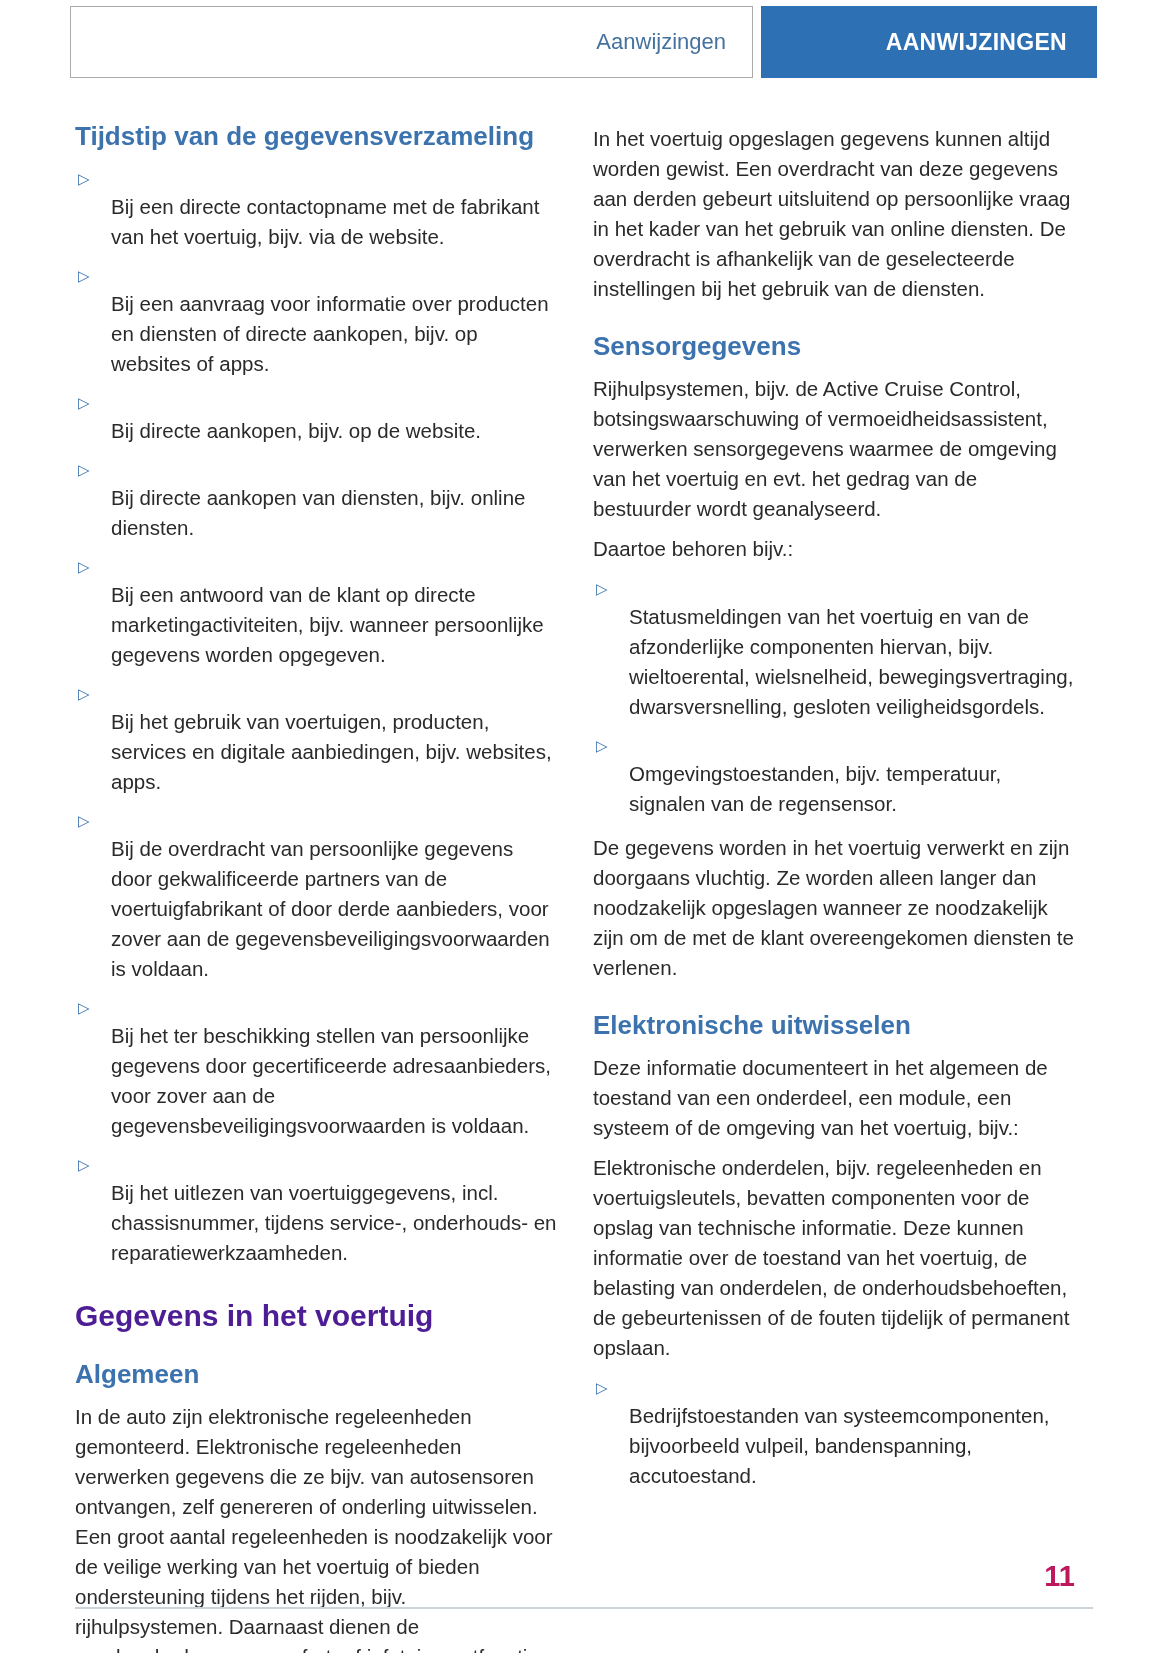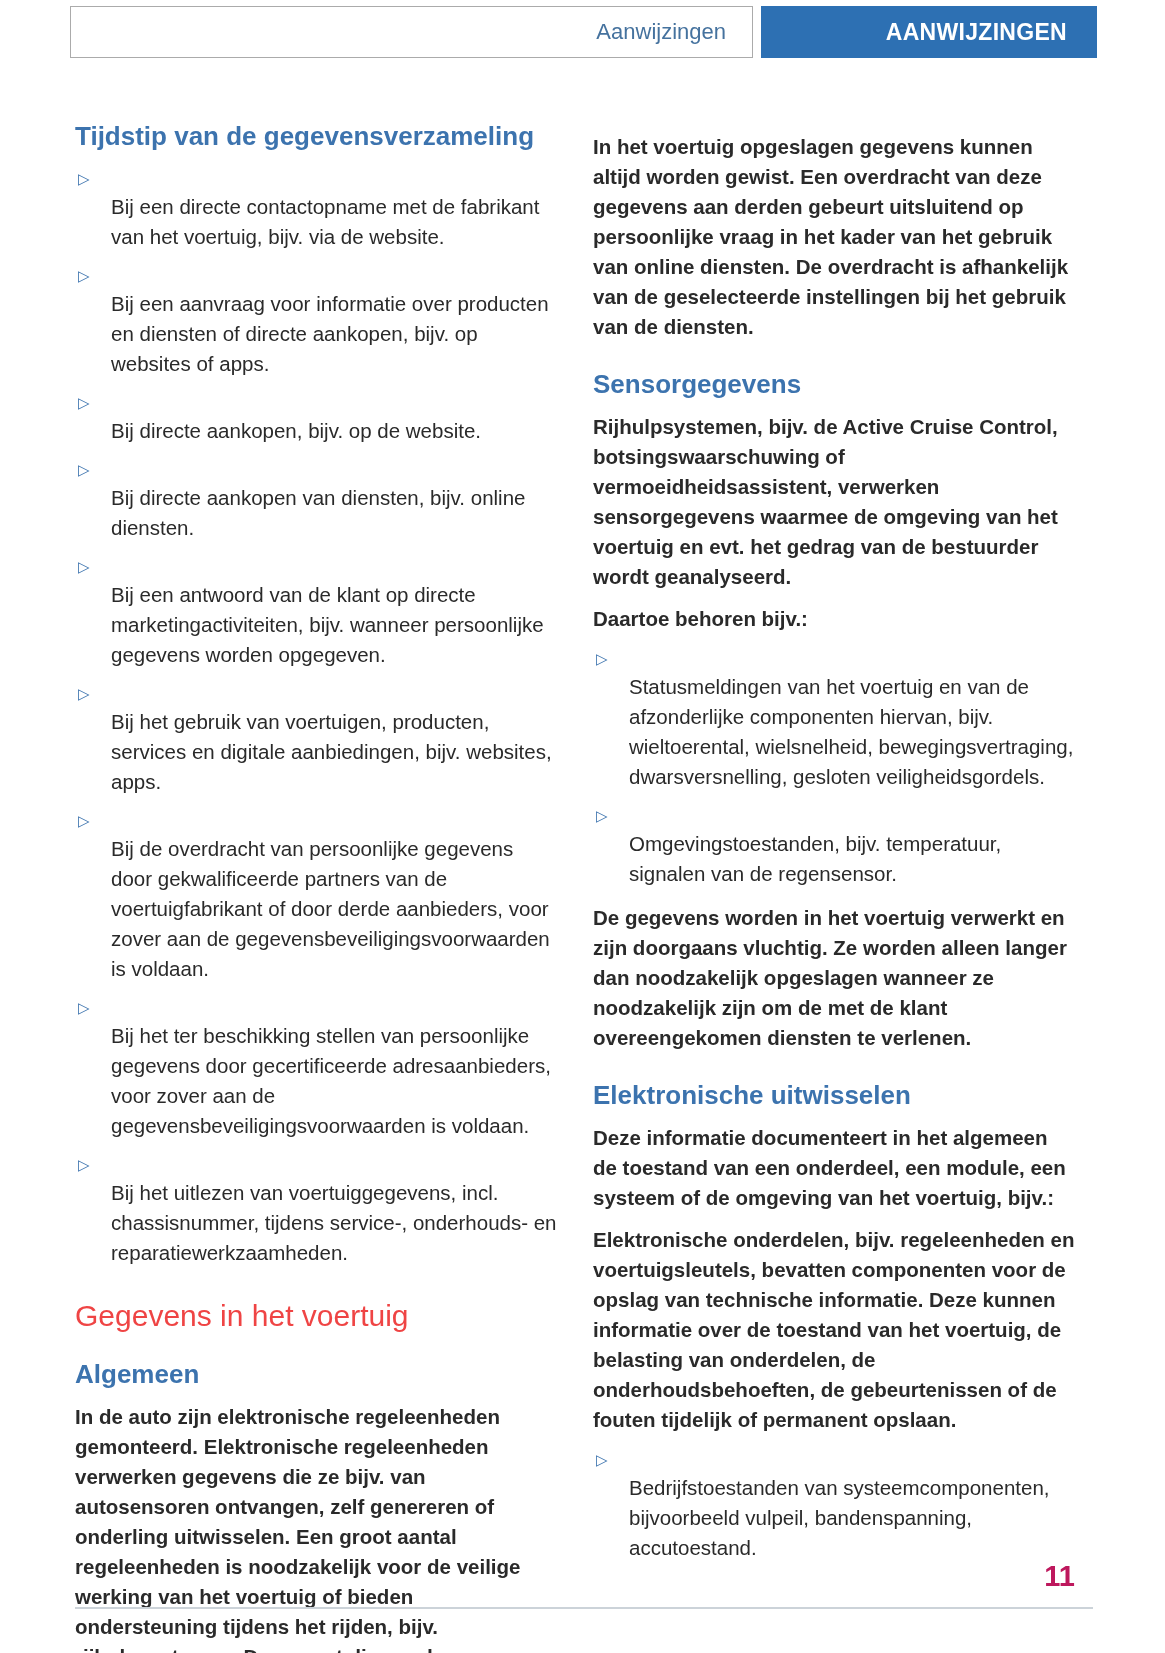--- a/index.html
+++ b/index.html
@@ -10,21 +10,21 @@
     position: relative;
     font-family: "Liberation Sans", sans-serif;
     color: #2a2a2a;
     overflow: hidden;
   }
 
   
   .page-header {
     position: absolute;
     top: 6px; left: 70px; right: 68px;
-    height: 52px;
+    height: 72px;
     display: flex;
   }
   .breadcrumb-box {
     flex: 1;
     border: 1px solid #ababab;
     display: flex;
     align-items: center;
     justify-content: flex-end;
     padding-right: 26px;
     font-size: 22px;
@@ -54,36 +54,36 @@
     gap: 34px;
   }
   .col {
     flex: 1;
     min-width: 0;
     font-size: 20.5px;
     line-height: 30px;
     text-align: left;
     hyphens: auto;
   }
-  .col p { margin: 12px 0 10px 0; font-weight: bold; }
+  .col p { margin: 4px 0 10px 0; }
 
   h2.section-title {
     color: #3c73ae;
     font-size: 26px;
     line-height: 32px;
     font-weight: bold;
     margin: 26px 0 12px 0;
   }
   h2.section-title.first { margin-top: 0; }
 
   h1.chapter-title {
-    color: #ef4444;
+    color: #4c1d95;
     font-size: 30px;
     line-height: 36px;
-    font-weight: normal;
+    font-weight: bold;
     margin: 30px 0 24px 0;
   }
 
   ul.bullet-list {
     list-style: none;
     margin: 2px 0 14px 0;
     padding: 0;
   }
   ul.bullet-list li {
     display: flex;

